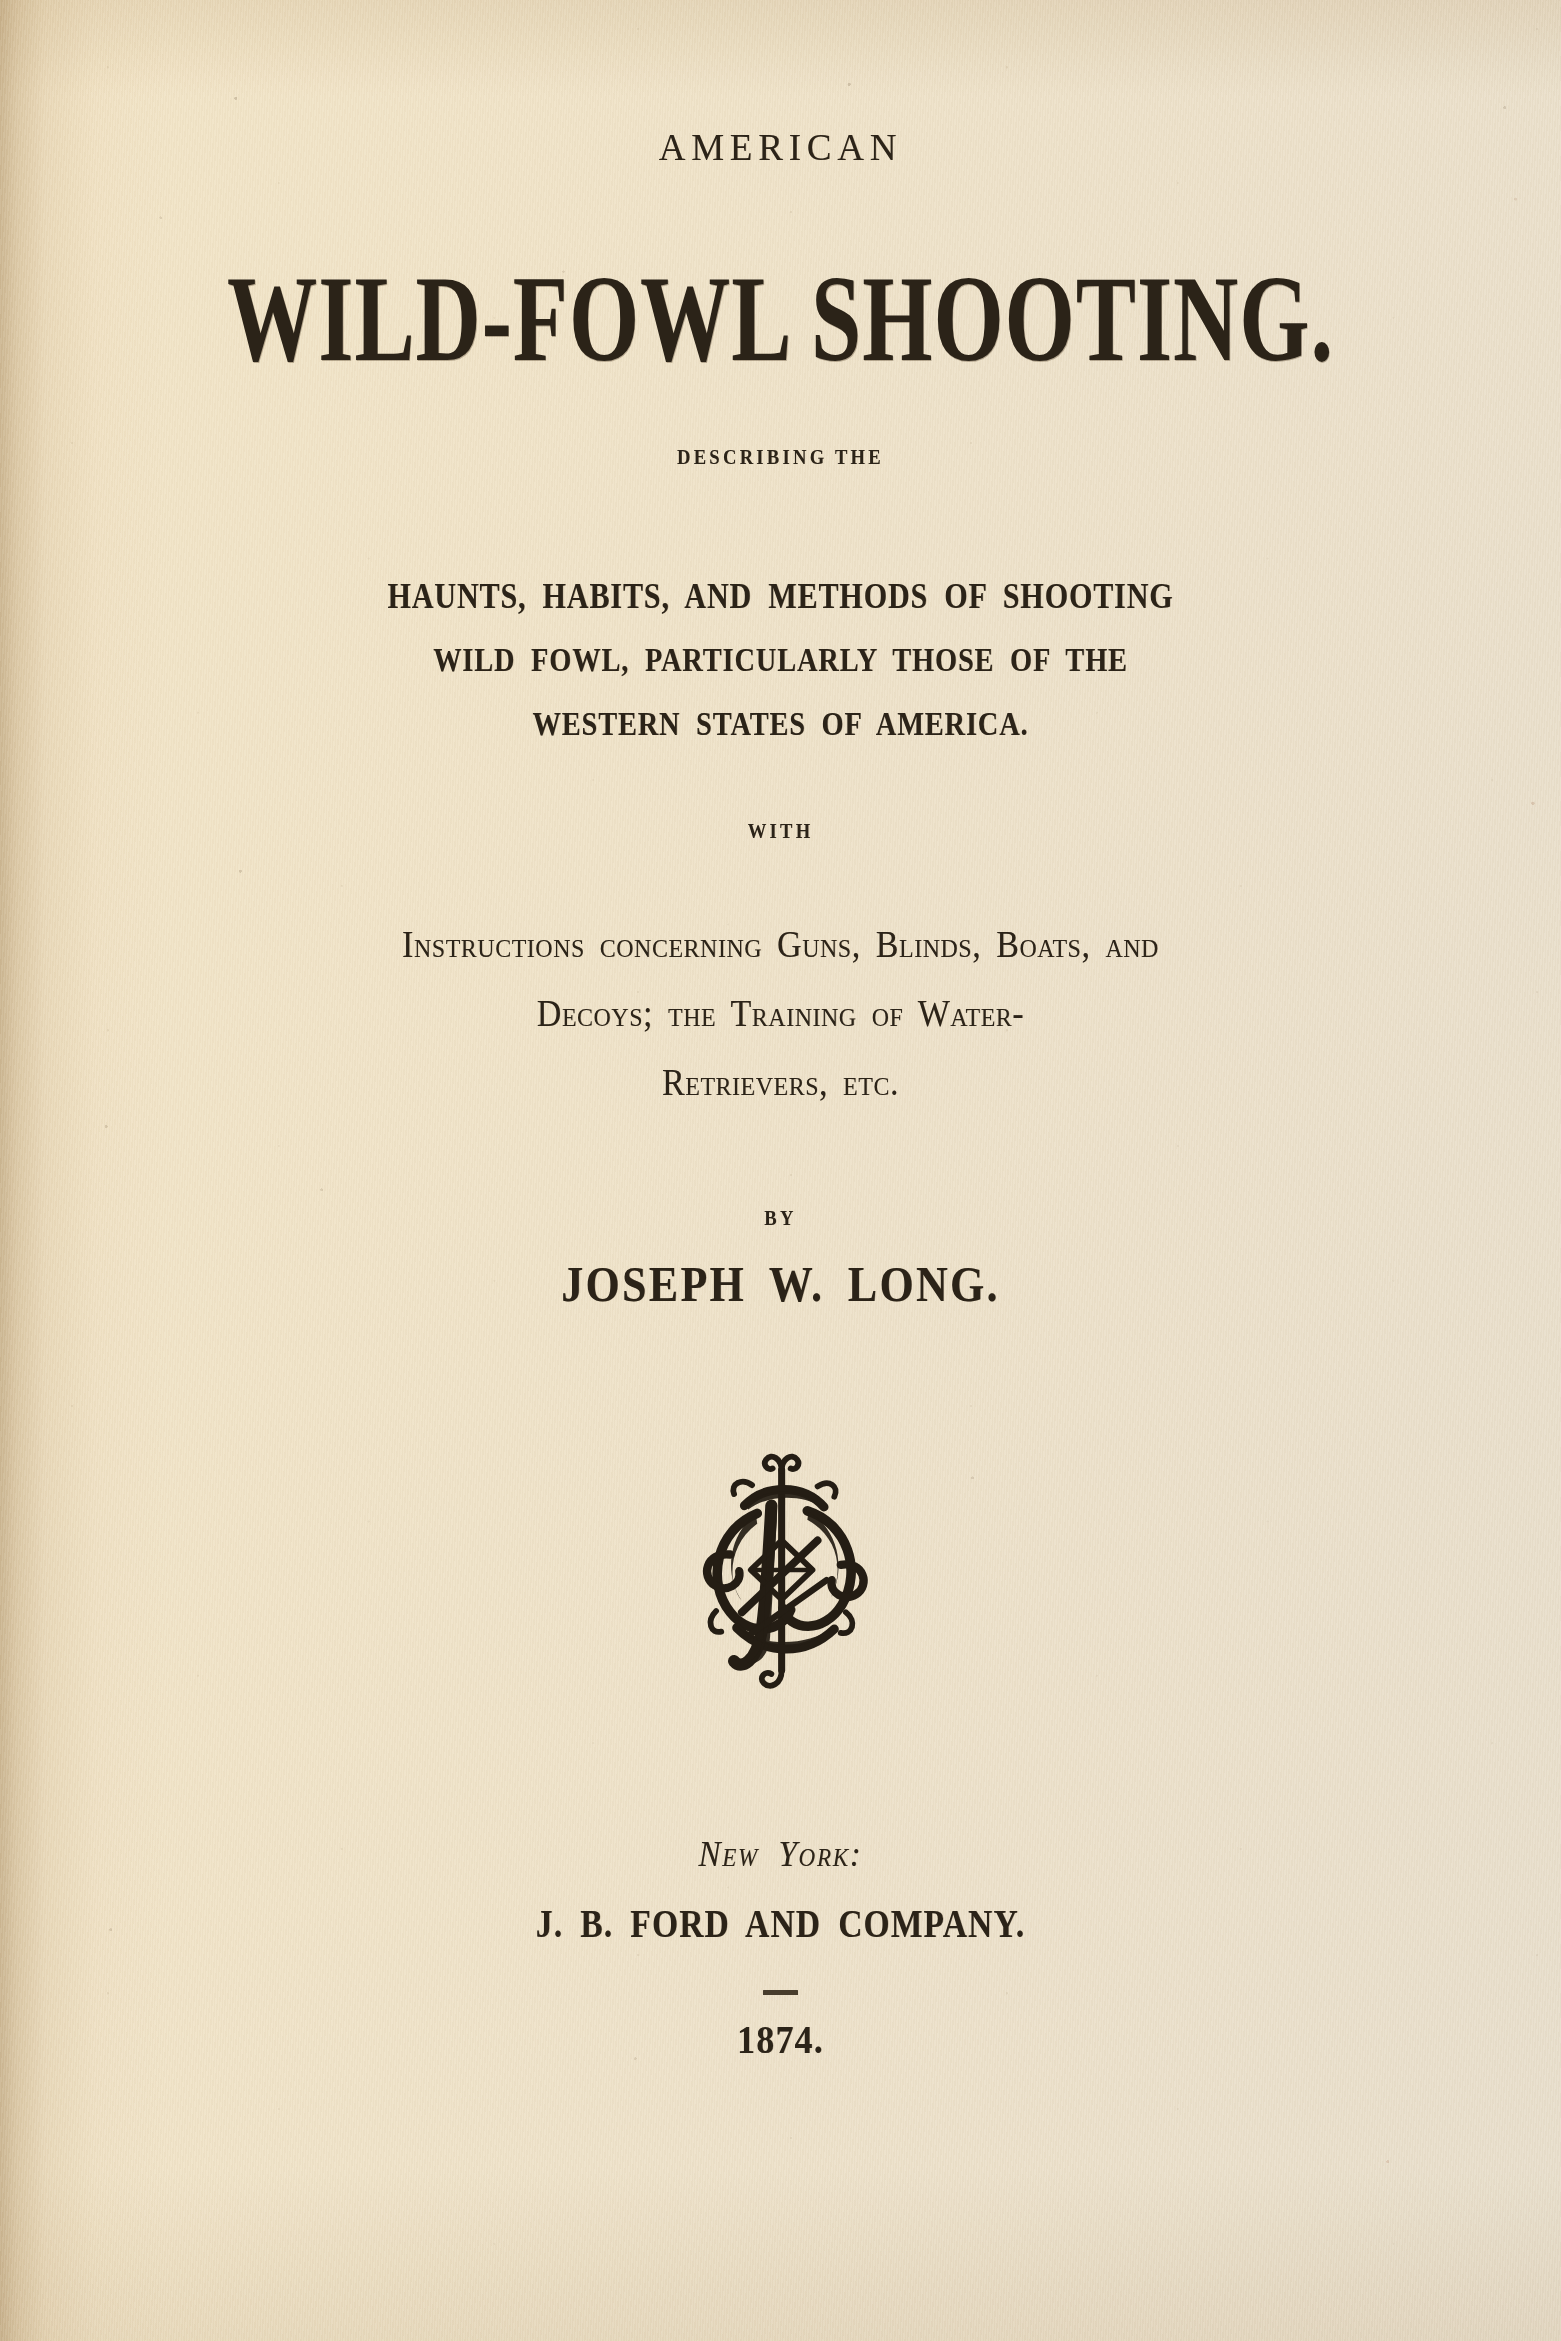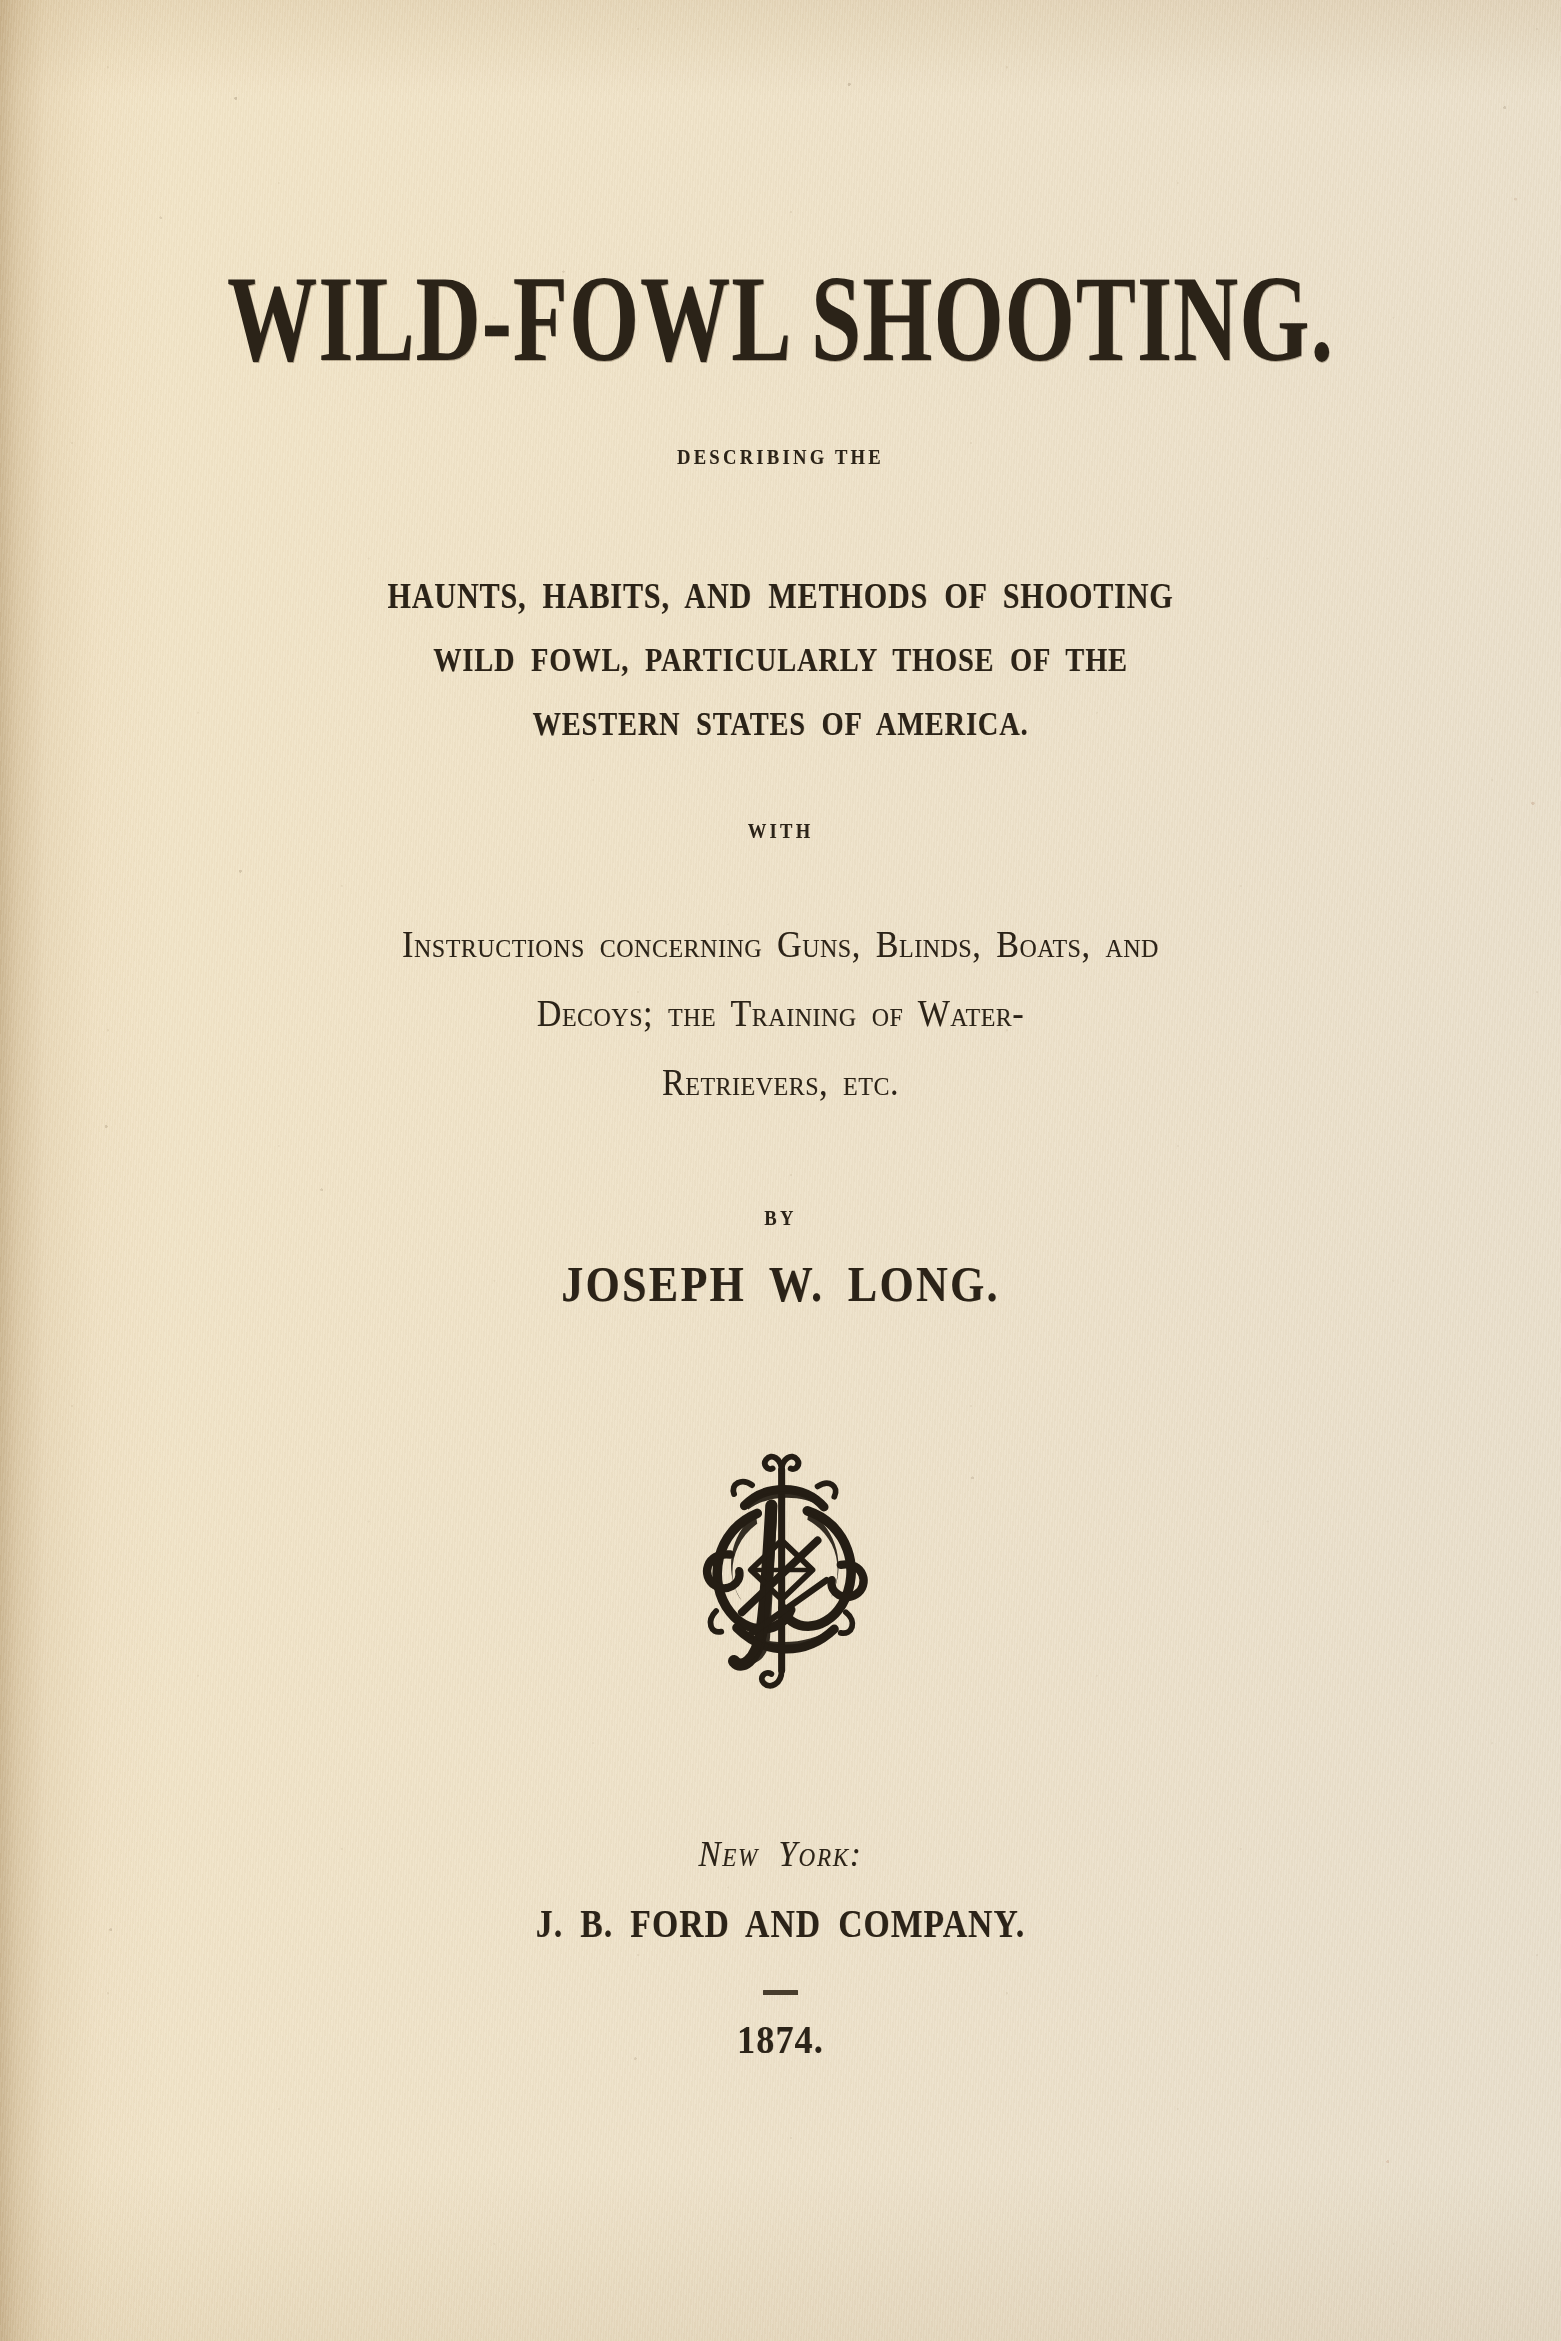--- a/index.html
+++ b/index.html
@@ -161,20 +161,21 @@
 </head>
 <body>
 
 <div id="page">
 
   <div id="grain"></div>
   <div id="fleck"></div>
 
   <div id="type" class="ink">
 
+    <div class="row l-american" style="top:126px;">AMERICAN</div>
 
     <div class="row l-title" style="top:249px;">WILD-FOWL SHOOTING.</div>
 
     <div class="row l-micro" style="top:446px;">DESCRIBING THE</div>
 
     <div class="row l-sub s1" style="top:577px;">HAUNTS, HABITS, AND METHODS OF SHOOTING</div>
     <div class="row l-sub s2" style="top:642px;">WILD FOWL, PARTICULARLY THOSE OF THE</div>
     <div class="row l-sub s3" style="top:706px;">WESTERN STATES OF AMERICA.</div>
 
     <div class="row l-micro" style="top:820px;">WITH</div>

